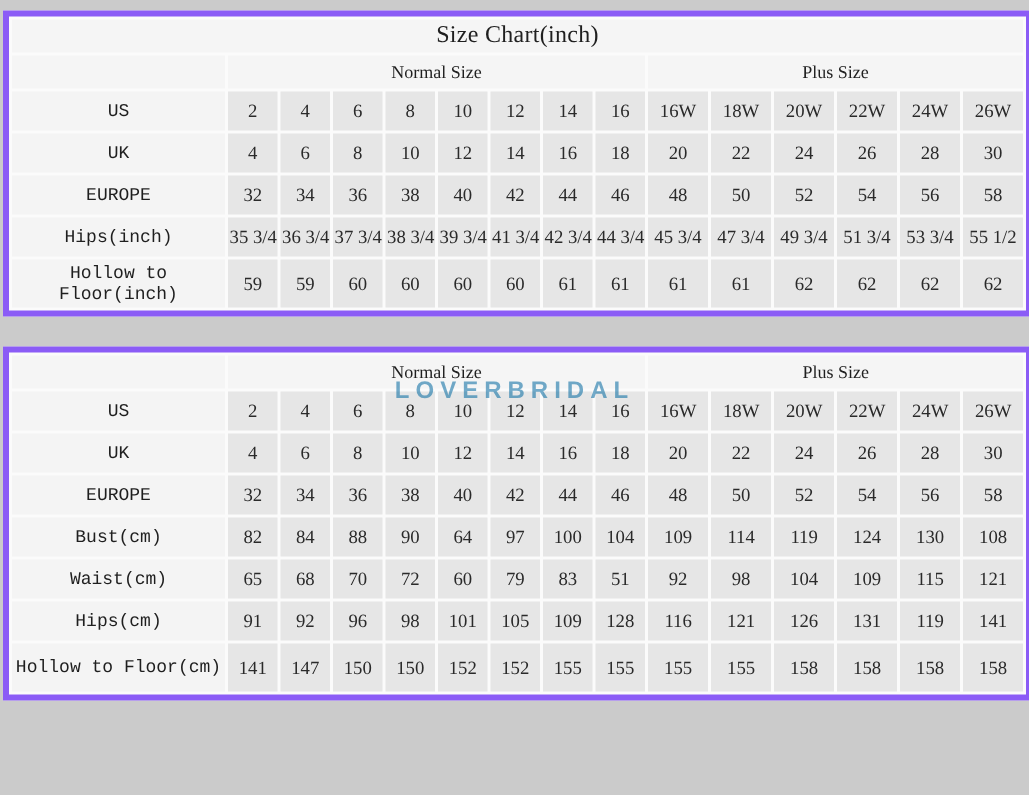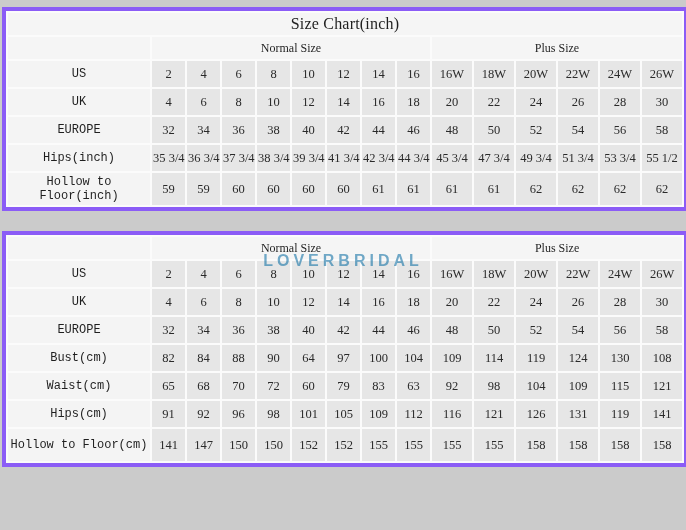--- a/index.html
+++ b/index.html
@@ -288,38 +288,38 @@
         </tr>
         <tr>
           <td class="label-cell">Waist(cm)</td>
           <td class="data-cell">65</td>
           <td class="data-cell">68</td>
           <td class="data-cell">70</td>
           <td class="data-cell">72</td>
           <td class="data-cell">60</td>
           <td class="data-cell">79</td>
           <td class="data-cell">83</td>
-          <td class="data-cell">63</td>
+          <td class="data-cell">51</td>
           <td class="data-cell">92</td>
           <td class="data-cell">98</td>
           <td class="data-cell">104</td>
           <td class="data-cell">109</td>
           <td class="data-cell">115</td>
           <td class="data-cell">121</td>
         </tr>
         <tr>
           <td class="label-cell">Hips(cm)</td>
           <td class="data-cell">91</td>
           <td class="data-cell">92</td>
           <td class="data-cell">96</td>
           <td class="data-cell">98</td>
           <td class="data-cell">101</td>
           <td class="data-cell">105</td>
           <td class="data-cell">109</td>
-          <td class="data-cell">112</td>
+          <td class="data-cell">128</td>
           <td class="data-cell">116</td>
           <td class="data-cell">121</td>
           <td class="data-cell">126</td>
           <td class="data-cell">131</td>
           <td class="data-cell">119</td>
           <td class="data-cell">141</td>
         </tr>
         <tr>
           <td class="label-cell">Hollow to Floor(cm)</td>
           <td class="data-cell">141</td>

